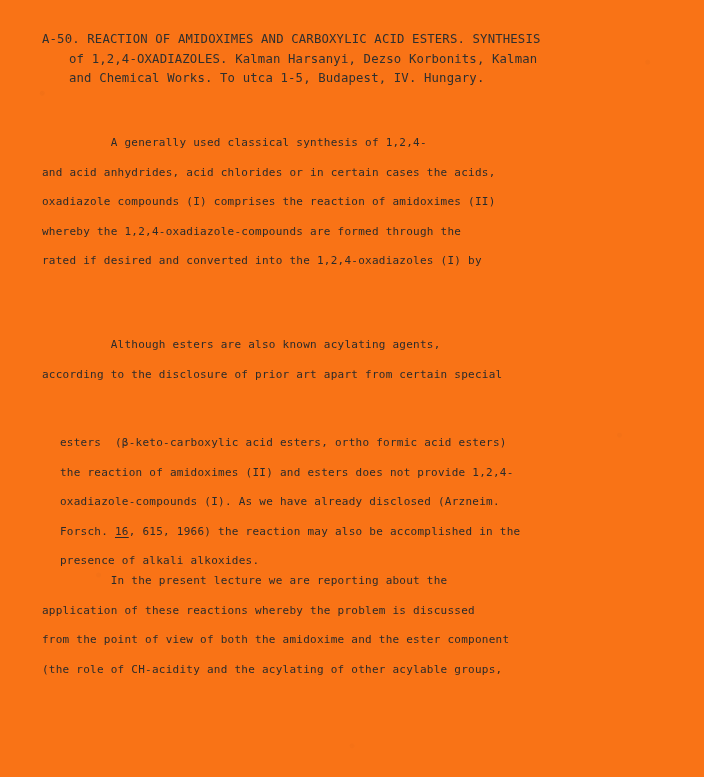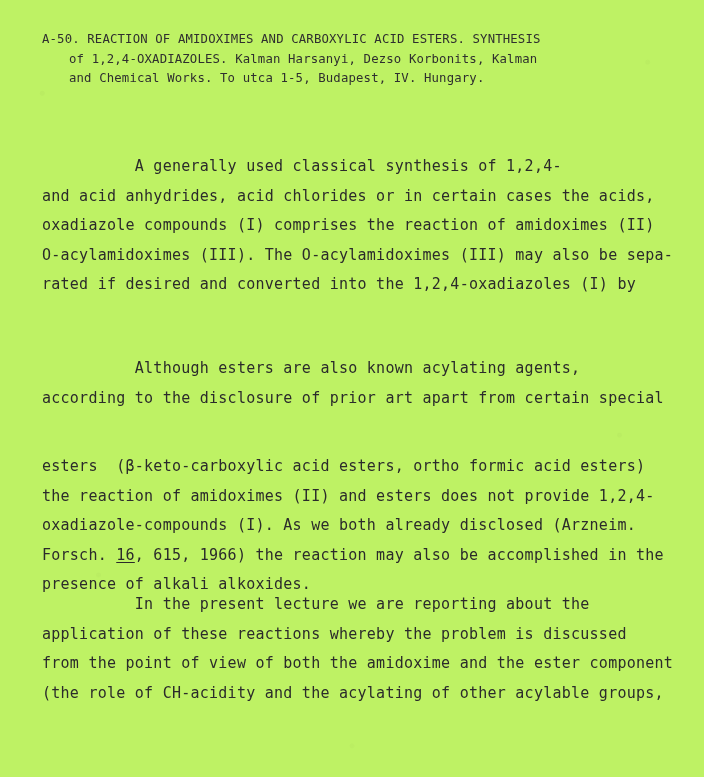--- a/index.html
+++ b/index.html
@@ -12,21 +12,21 @@
     background: #ffffff;
     font-family: "DejaVu Sans Mono", monospace;
     color: #2b2b2b;
     overflow: hidden;
     position: relative;
   }
   
   .page {
     position: absolute;
     inset: 0;
-    background: #bef264;
+    background: #f97316;
     text-decoration: underline;
   }
   .paper-noise {
     position: absolute;
     inset: 0;
     pointer-events: none;
     background:
       radial-gradient(circle at 6% 12%, rgba(0,0,0,0.025) 0 2px, rgba(0,0,0,0) 3px),
       radial-gradient(circle at 92% 8%, rgba(0,0,0,0.02) 0 2px, rgba(0,0,0,0) 3px),
       radial-gradient(circle at 14% 74%, rgba(0,0,0,0.02) 0 2px, rgba(0,0,0,0) 3px),
@@ -51,32 +51,31 @@
     letter-spacing: 0.15px;
     color: #2f2f2f;
   }
   .heading .l1 { display: block; }
   .heading .l2 { display: block; padding-left: 27px; }
   .heading .l3 { display: block; padding-left: 27px; }
   .heading .l4 { display: block; padding-left: 27px; }
 
   .para {
     position: absolute;
-    font-size: 15px;
+    font-size: 11px;
     line-height: 29.5px;
     letter-spacing: 0.25px;
     color: #2b2b2b;
     width: 600px;
-    margin-top: 24px;
   }
   .para .line { display: block; white-space: pre; }
 
   #p1 { left: 42px; top: 128px; }
   #p2 { left: 42px; top: 330px; }
-  #p3 { left: 42px; top: 428px; }
+  #p3 { left: 60px; top: 428px; }
   #p4 { left: 42px; top: 566px; }
 
   .underline { text-decoration: underline; text-underline-offset: 2px; }
 </style>
 </head>
 <body>
 
 <div class="page">
   <div class="paper-noise"></div>
 
@@ -85,33 +84,33 @@
     <div class="heading">
       <span class="l1">A-50. REACTION OF AMIDOXIMES AND CARBOXYLIC ACID ESTERS. SYNTHESIS</span>
       <span class="l2">of 1,2,4-OXADIAZOLES. Kalman Harsanyi, Dezso Korbonits, Kalman</span>
       <span class="l4">and Chemical Works. To utca 1-5, Budapest, IV. Hungary.</span>
     </div>
 
     <div class="para" id="p1">
       <span class="line">          A generally used classical synthesis of 1,2,4-</span>
       <span class="line">and acid anhydrides, acid chlorides or in certain cases the acids,</span>
       <span class="line">oxadiazole compounds (I) comprises the reaction of amidoximes (II)</span>
-      <span class="line">O-acylamidoximes (III). The O-acylamidoximes (III) may also be sepa-</span>
+      <span class="line">whereby the 1,2,4-oxadiazole-compounds are formed through the</span>
       <span class="line">rated if desired and converted into the 1,2,4-oxadiazoles (I) by</span>
     </div>
 
     <div class="para" id="p2">
       <span class="line">          Although esters are also known acylating agents,</span>
       <span class="line">according to the disclosure of prior art apart from certain special</span>
     </div>
 
     <div class="para" id="p3">
       <span class="line">esters  (β-keto-carboxylic acid esters, ortho formic acid esters)</span>
       <span class="line">the reaction of amidoximes (II) and esters does not provide 1,2,4-</span>
-      <span class="line">oxadiazole-compounds (I). As we both already disclosed (Arzneim.</span>
+      <span class="line">oxadiazole-compounds (I). As we have already disclosed (Arzneim.</span>
       <span class="line"><span>Forsch. </span><span class="underline">16</span><span>, 615, 1966) the reaction may also be accomplished in the</span></span>
       <span class="line">presence of alkali alkoxides.</span>
     </div>
 
     <div class="para" id="p4">
       <span class="line">          In the present lecture we are reporting about the</span>
       <span class="line">application of these reactions whereby the problem is discussed</span>
       <span class="line">from the point of view of both the amidoxime and the ester component</span>
       <span class="line">(the role of CH-acidity and the acylating of other acylable groups,</span>
     </div>

